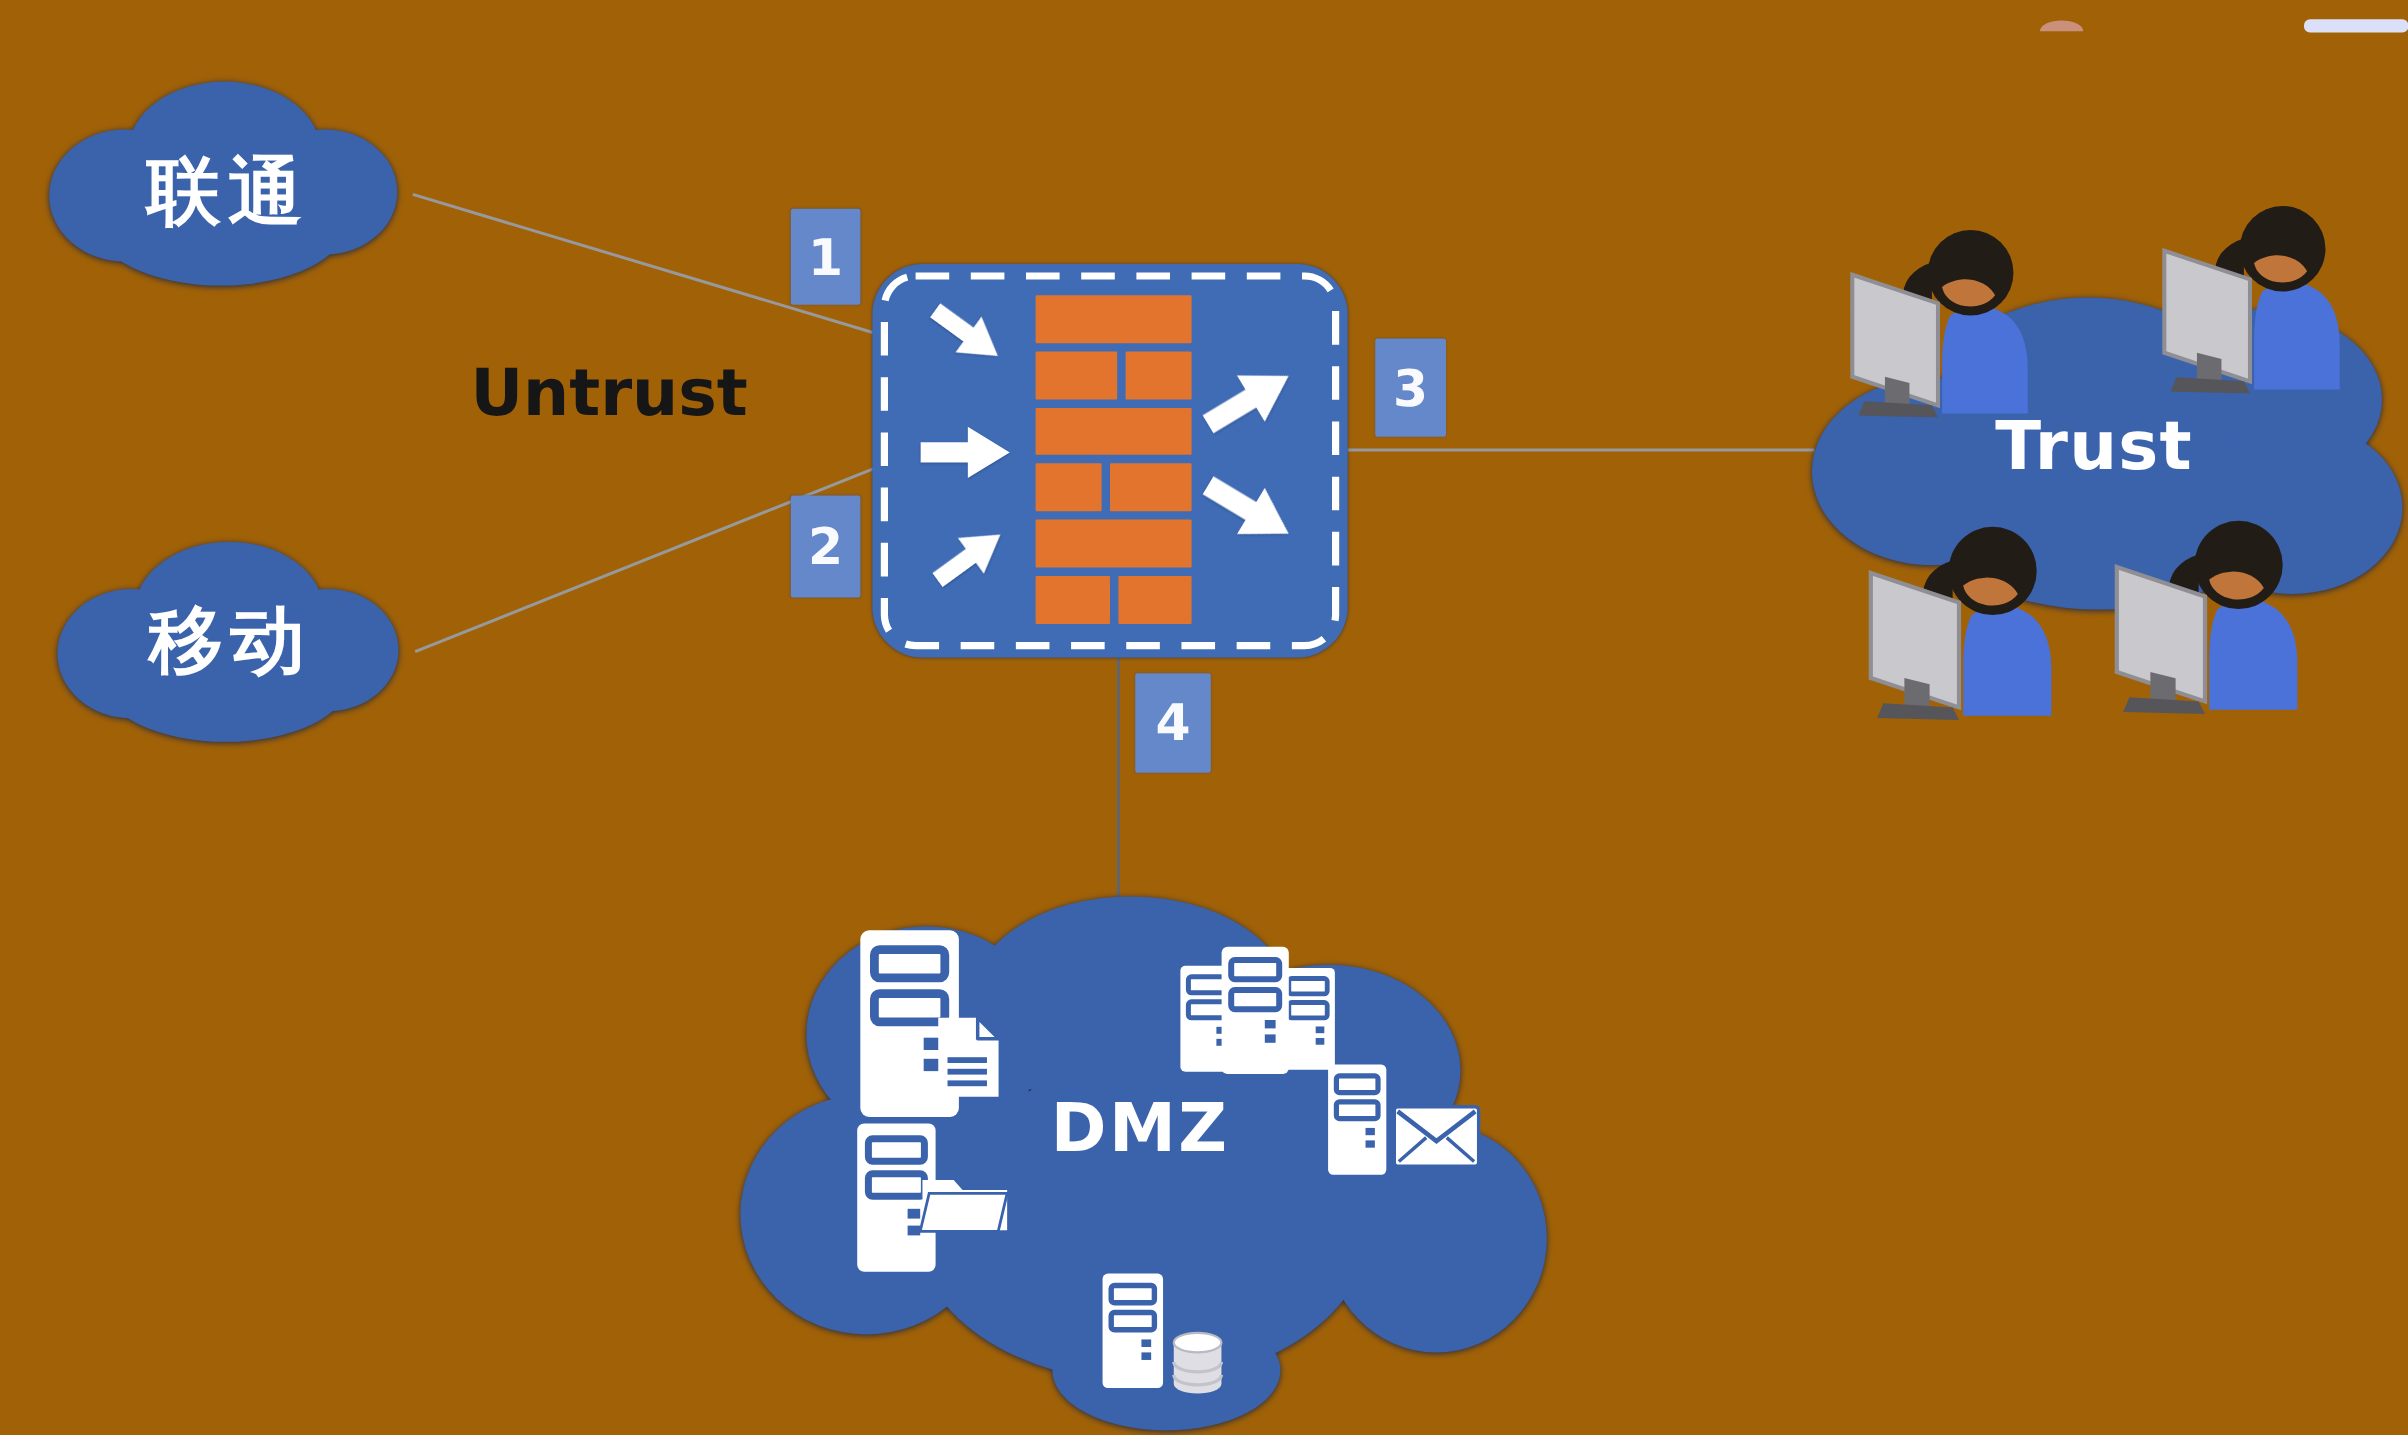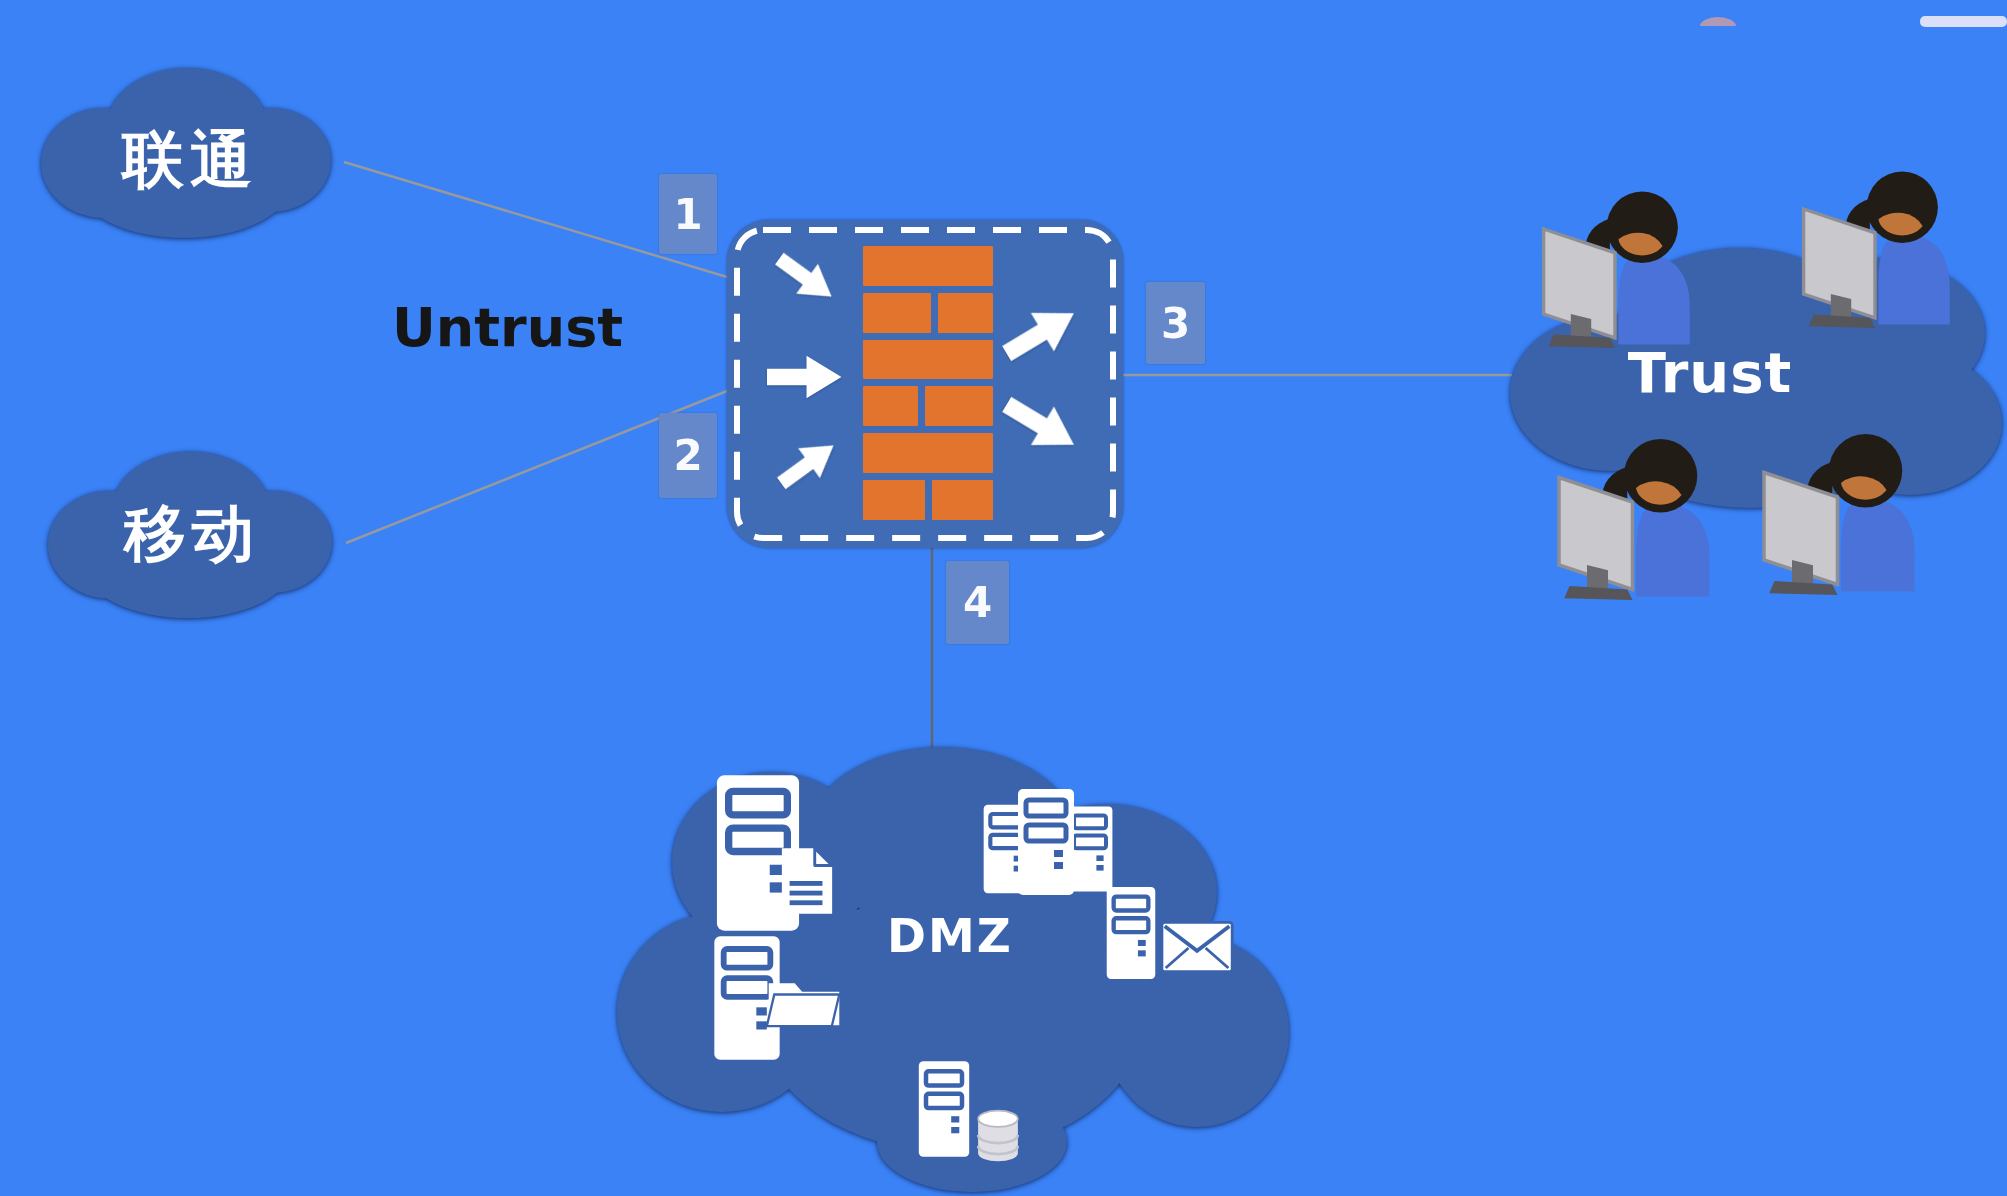--- a/index.html
+++ b/index.html
@@ -1,17 +1,17 @@
 <!DOCTYPE html>
 <html><head>
 <meta charset="utf-8">
 <style>
   html,body{margin:0;padding:0;background:#fff;}
   .canvas{
-    position:relative;width:2007px;height:1196px;background:#3b82f6;overflow:hidden;
+    position:relative;width:2007px;height:1196px;background:#a16207;overflow:hidden;
     font-family:"DejaVu Sans","Liberation Sans",sans-serif;
   }
   .abs{position:absolute;}
   svg{display:block;}
   .cloud{filter:drop-shadow(0 1px 2.5px rgba(14,32,78,.85));}
   .cloud-label{
     color:#fff;font-weight:bold;text-align:center;letter-spacing:6px;z-index:5;
   }
   .zone-label{color:#161616;font-weight:bold;z-index:5;}
   
@@ -176,21 +176,21 @@
 
   <svg class="abs cloud" style="left:1505px;top:228px;z-index:2" width="500" height="295" viewBox="0 0 500 295">
     <g fill="#3a63ac">
       <ellipse cx="105" cy="165" rx="100" ry="78"></ellipse>
       <ellipse cx="235" cy="95" rx="120" ry="75"></ellipse>
       <ellipse cx="375" cy="105" rx="105" ry="75"></ellipse>
       <ellipse cx="405" cy="195" rx="92" ry="72"></ellipse>
       <ellipse cx="245" cy="195" rx="150" ry="85"></ellipse>
     </g>
   </svg>
-  <div class="abs cloud-label" style="left:1610px;top:340px;width:200px;font-size:56px;letter-spacing:1px;">Trust</div>
+  <div class="abs cloud-label" style="left:1645px;top:340px;width:200px;font-size:56px;letter-spacing:1px;">Trust</div>
 
   <svg class="abs" style="left:1530px;top:178px;z-index:4" width="170" height="170" viewBox="0 0 100 100">
       <use href="#userPC"></use>
     </svg>
   <svg class="abs" style="left:1790px;top:158px;z-index:4" width="170" height="170" viewBox="0 0 100 100">
       <use href="#userPC"></use>
     </svg>
   <svg class="abs" style="left:1545px;top:425px;z-index:4" width="175" height="175" viewBox="0 0 100 100">
       <use href="#userPC"></use>
     </svg>
@@ -202,21 +202,21 @@
     <g fill="#3a63ac">
       <ellipse cx="110" cy="270" rx="105" ry="100"></ellipse>
       <ellipse cx="160" cy="120" rx="100" ry="90"></ellipse>
       <ellipse cx="330" cy="95" rx="135" ry="90"></ellipse>
       <ellipse cx="495" cy="150" rx="110" ry="88"></ellipse>
       <ellipse cx="585" cy="290" rx="92" ry="95"></ellipse>
       <ellipse cx="340" cy="280" rx="190" ry="130"></ellipse>
       <ellipse cx="360" cy="400" rx="95" ry="50"></ellipse>
     </g>
   </svg>
-  <div class="abs cloud-label" style="left:865px;top:908px;width:170px;font-size:47px;letter-spacing:2px;">DMZ</div>
+  <div class="abs cloud-label" style="left:865px;top:908px;width:170px;font-size:56px;letter-spacing:2px;">DMZ</div>
 
   <svg class="abs" style="left:714px;top:772px;z-index:4" width="88" height="162" viewBox="0 0 60 110">
       <use href="#serverTower"></use>
     </svg>
   <svg class="abs" style="left:778px;top:843px;z-index:4" width="58" height="76" viewBox="0 0 60 76">
       <use href="#docIcon"></use>
     </svg>
 
   <svg class="abs" style="left:982px;top:790px;z-index:4" width="50" height="118" viewBox="0 0 60 110">
       <use href="#serverTower"></use>

